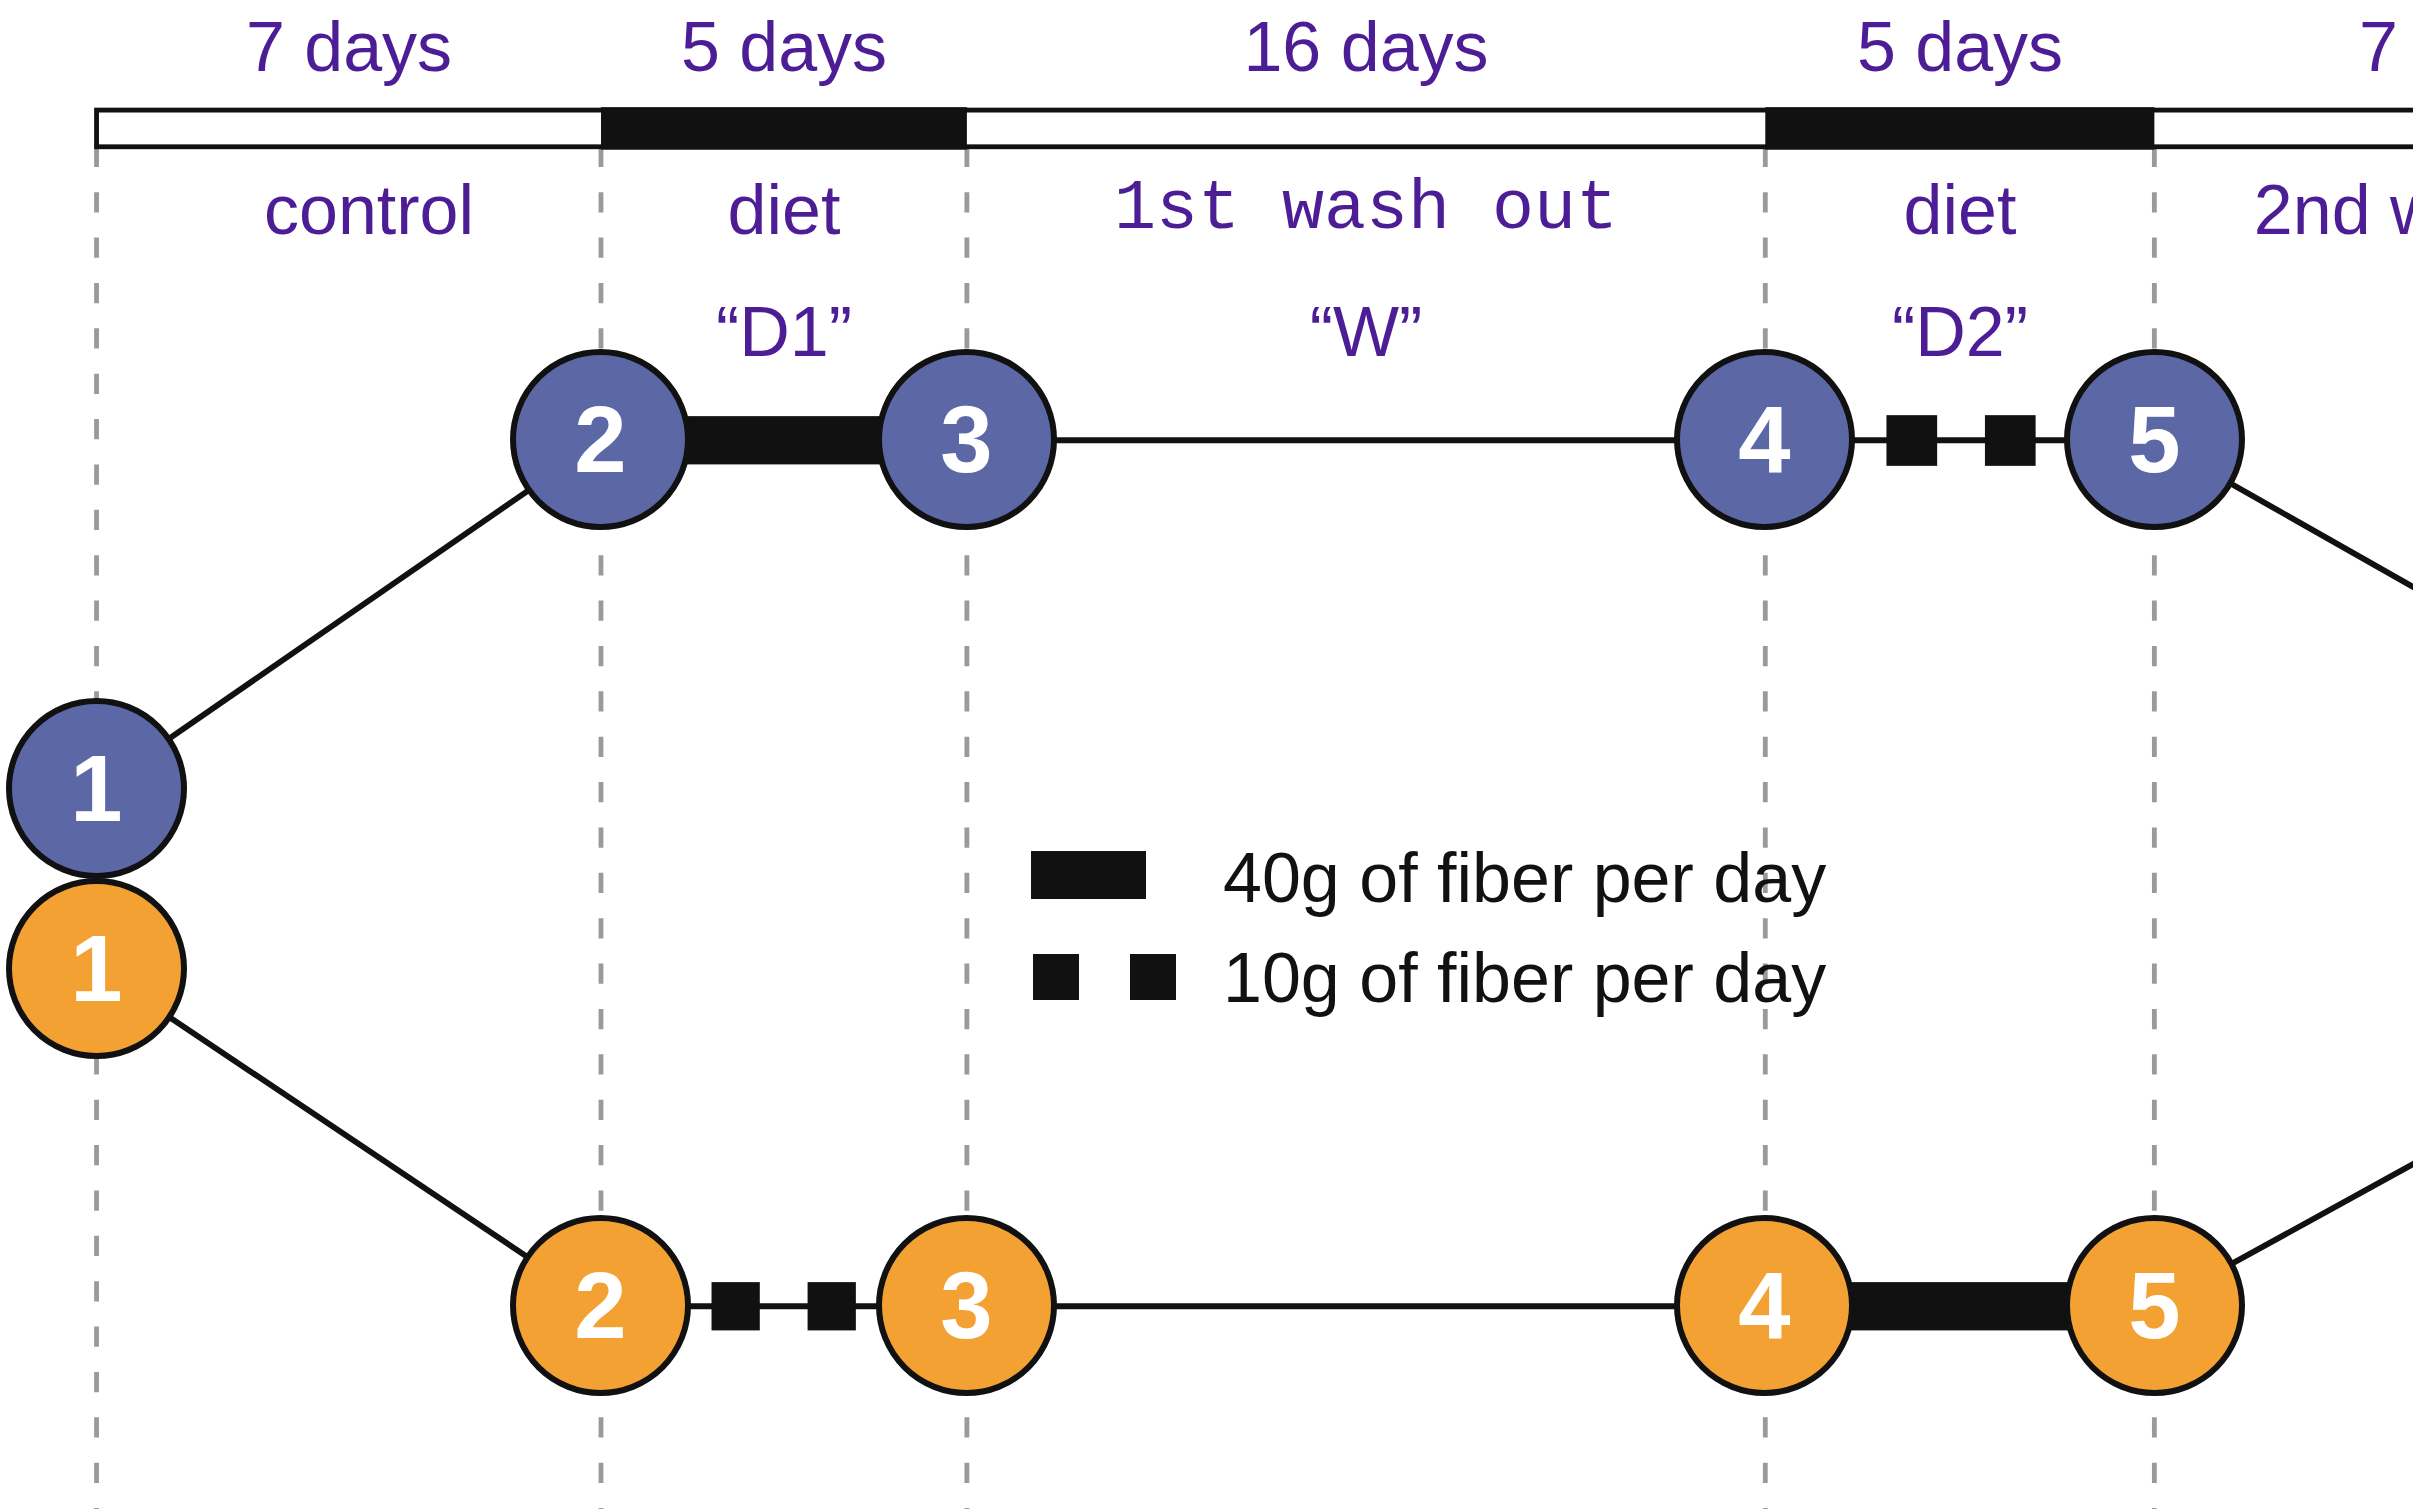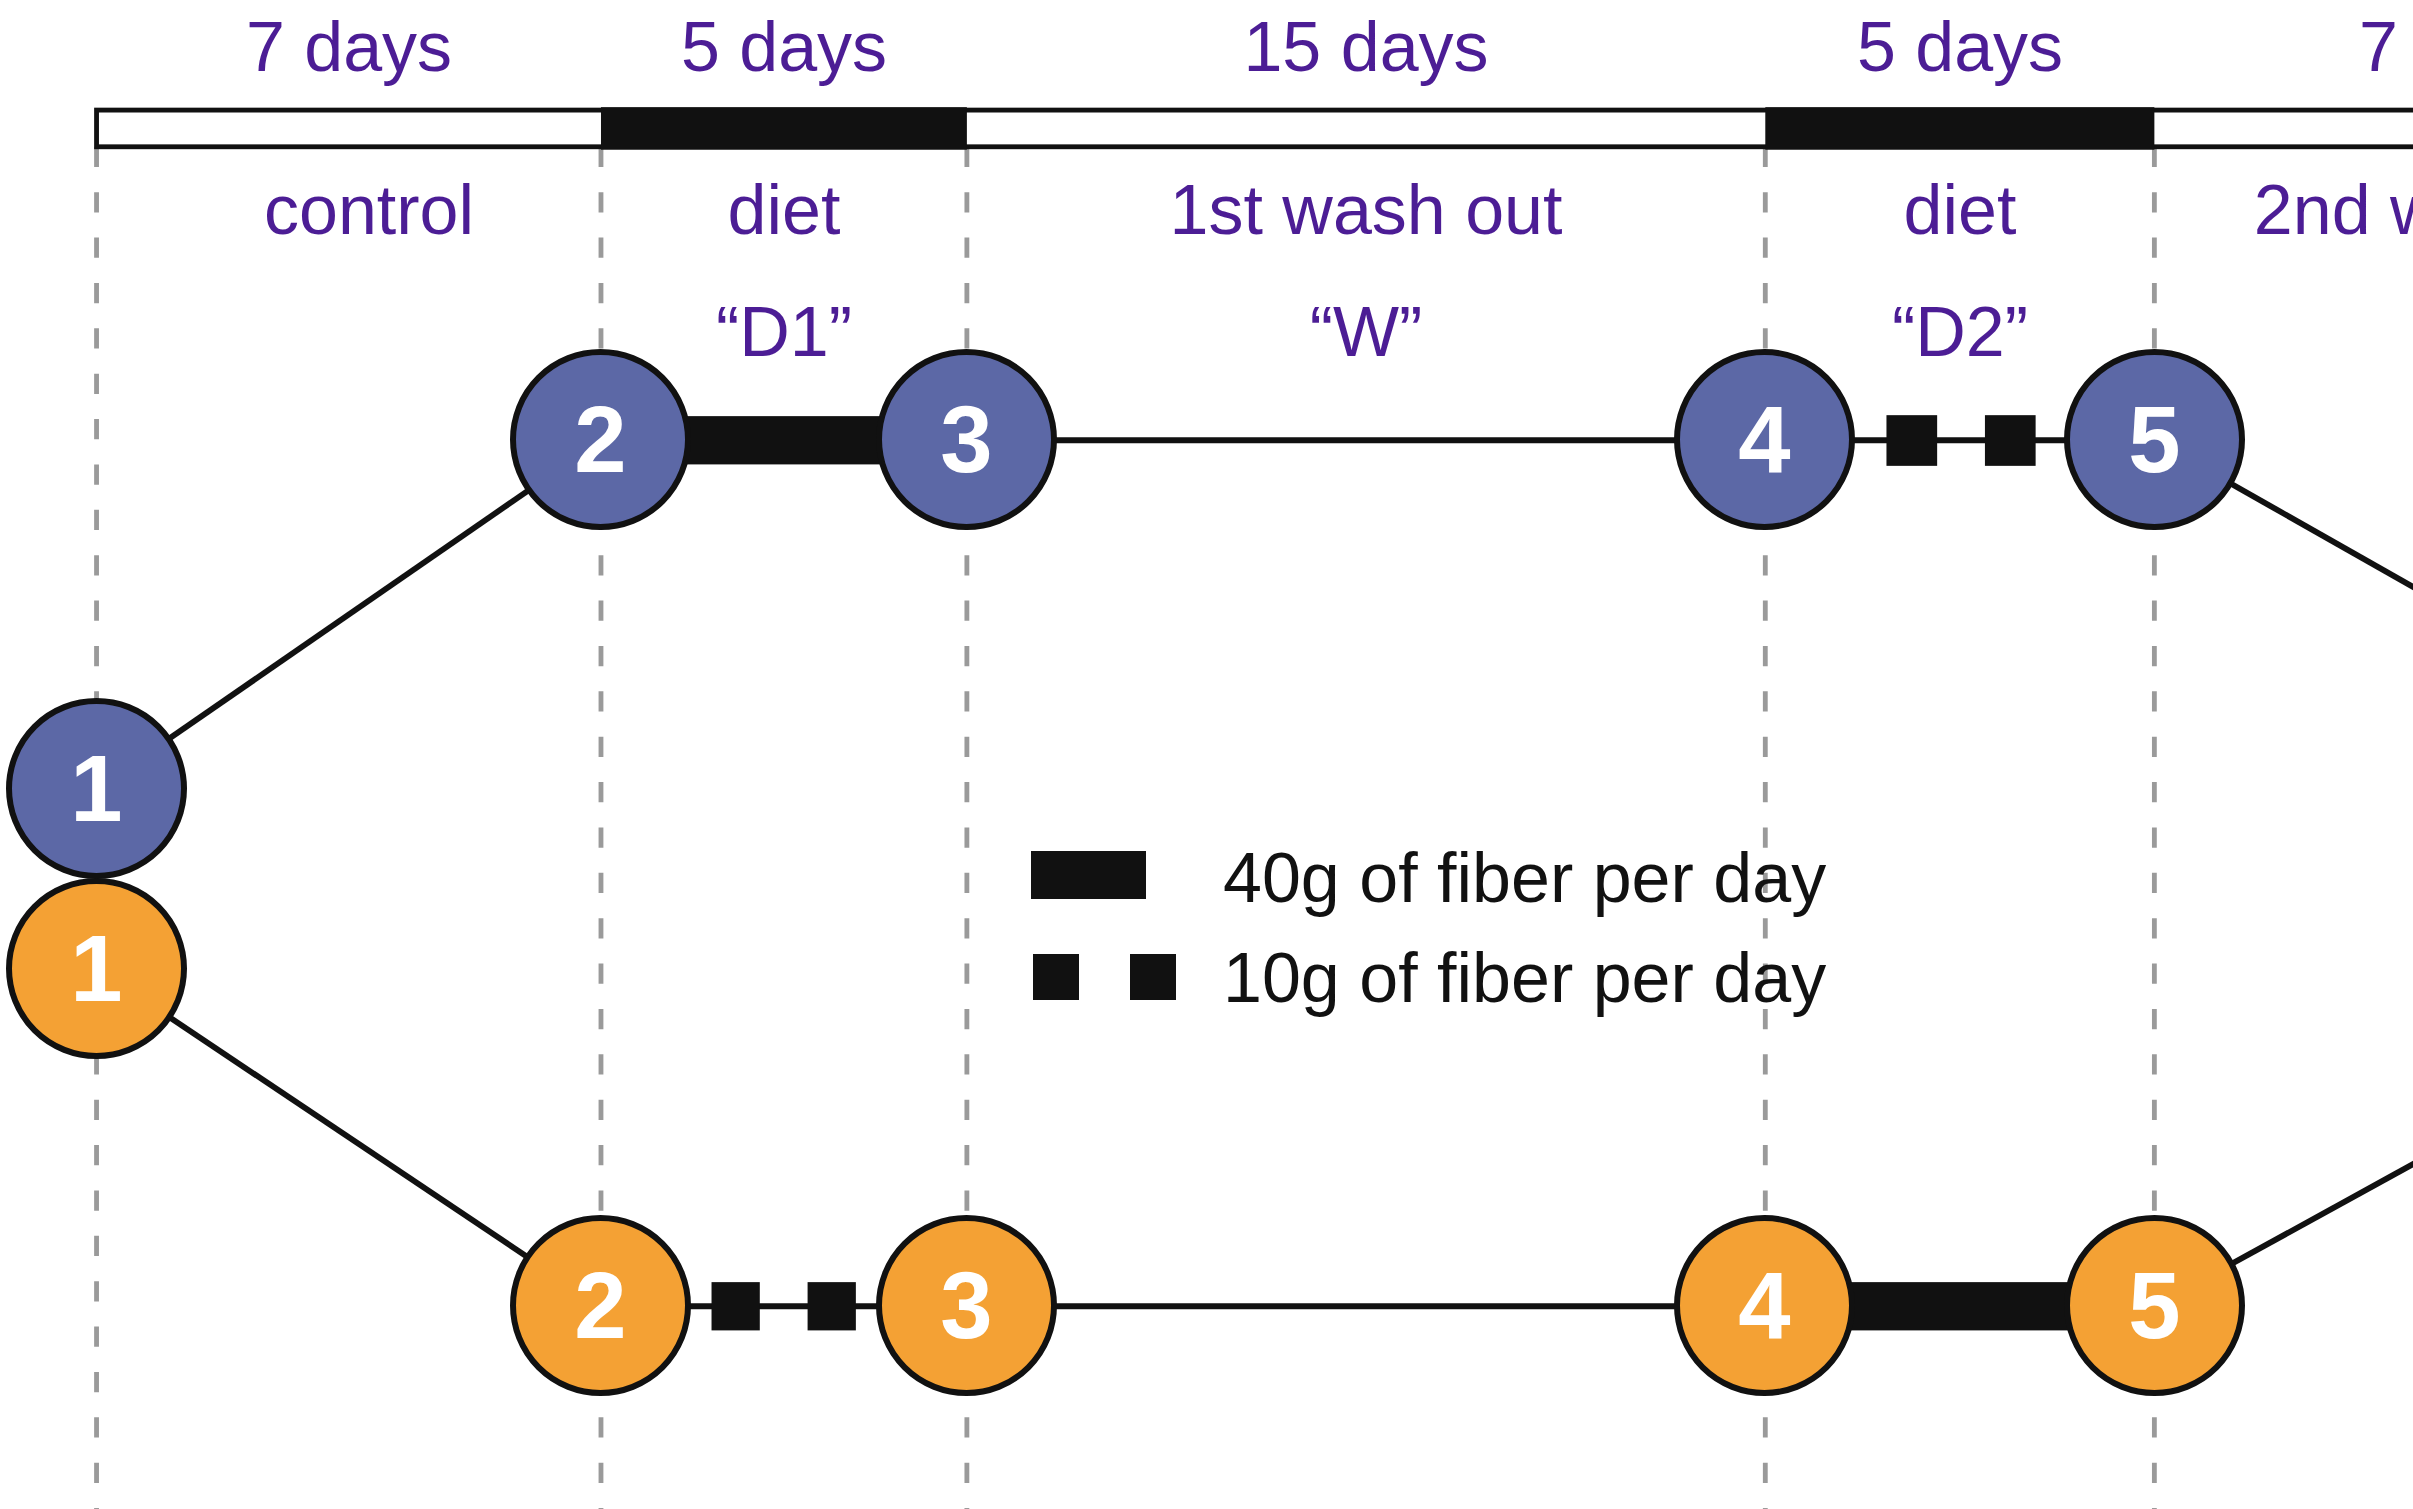--- a/index.html
+++ b/index.html
@@ -47,27 +47,27 @@
     <rect x="3657" y="2656" width="806" height="100" fill="#111"></rect>
 
     <rect x="3908" y="860" width="105" height="105" fill="#111"></rect>
     <rect x="4112" y="860" width="105" height="105" fill="#111"></rect>
     <rect x="1474" y="2656" width="100" height="100" fill="#111"></rect>
     <rect x="1673" y="2656" width="100" height="100" fill="#111"></rect>
   </svg>
 
   <div class="lbl duration" style="left:349px;top:47px;">7 days</div>
   <div class="lbl duration" style="left:784px;top:47px;">5 days</div>
-  <div class="lbl duration" style="left:1366px;top:47px;">15 days</div>
+  <div class="lbl duration" style="left:1366px;top:47px;">16 days</div>
   <div class="lbl duration" style="left:1960px;top:47px;">5 days</div>
   <div class="lbl duration" style="left:2462px;top:47px;">7 days</div>
 
   <div class="lbl phase" style="left:349px;top:210px;margin-left:20px;">control</div>
   <div class="lbl phase" style="left:784px;top:210px;">diet</div>
-  <div class="lbl phase" style="left:1366px;top:210px;">1st wash out</div>
+  <div class="lbl phase" style="left:1366px;top:210px;font-family:Liberation Mono, monospace;">1st wash out</div>
   <div class="lbl phase" style="left:1960px;top:210px;">diet</div>
   <div class="lbl phase" style="left:2462px;top:210px;">2nd wash out</div>
 
   <div class="lbl code" style="left:784px;top:332px;">“D1”</div>
   <div class="lbl code" style="left:1366px;top:332px;">“W”</div>
   <div class="lbl code" style="left:1960px;top:332px;">“D2”</div>
 
   <div class="node node-blue" style="left: 5.8px; top: 698px; background: rgb(92, 104, 166);">
       <span>1</span>
     </div>

